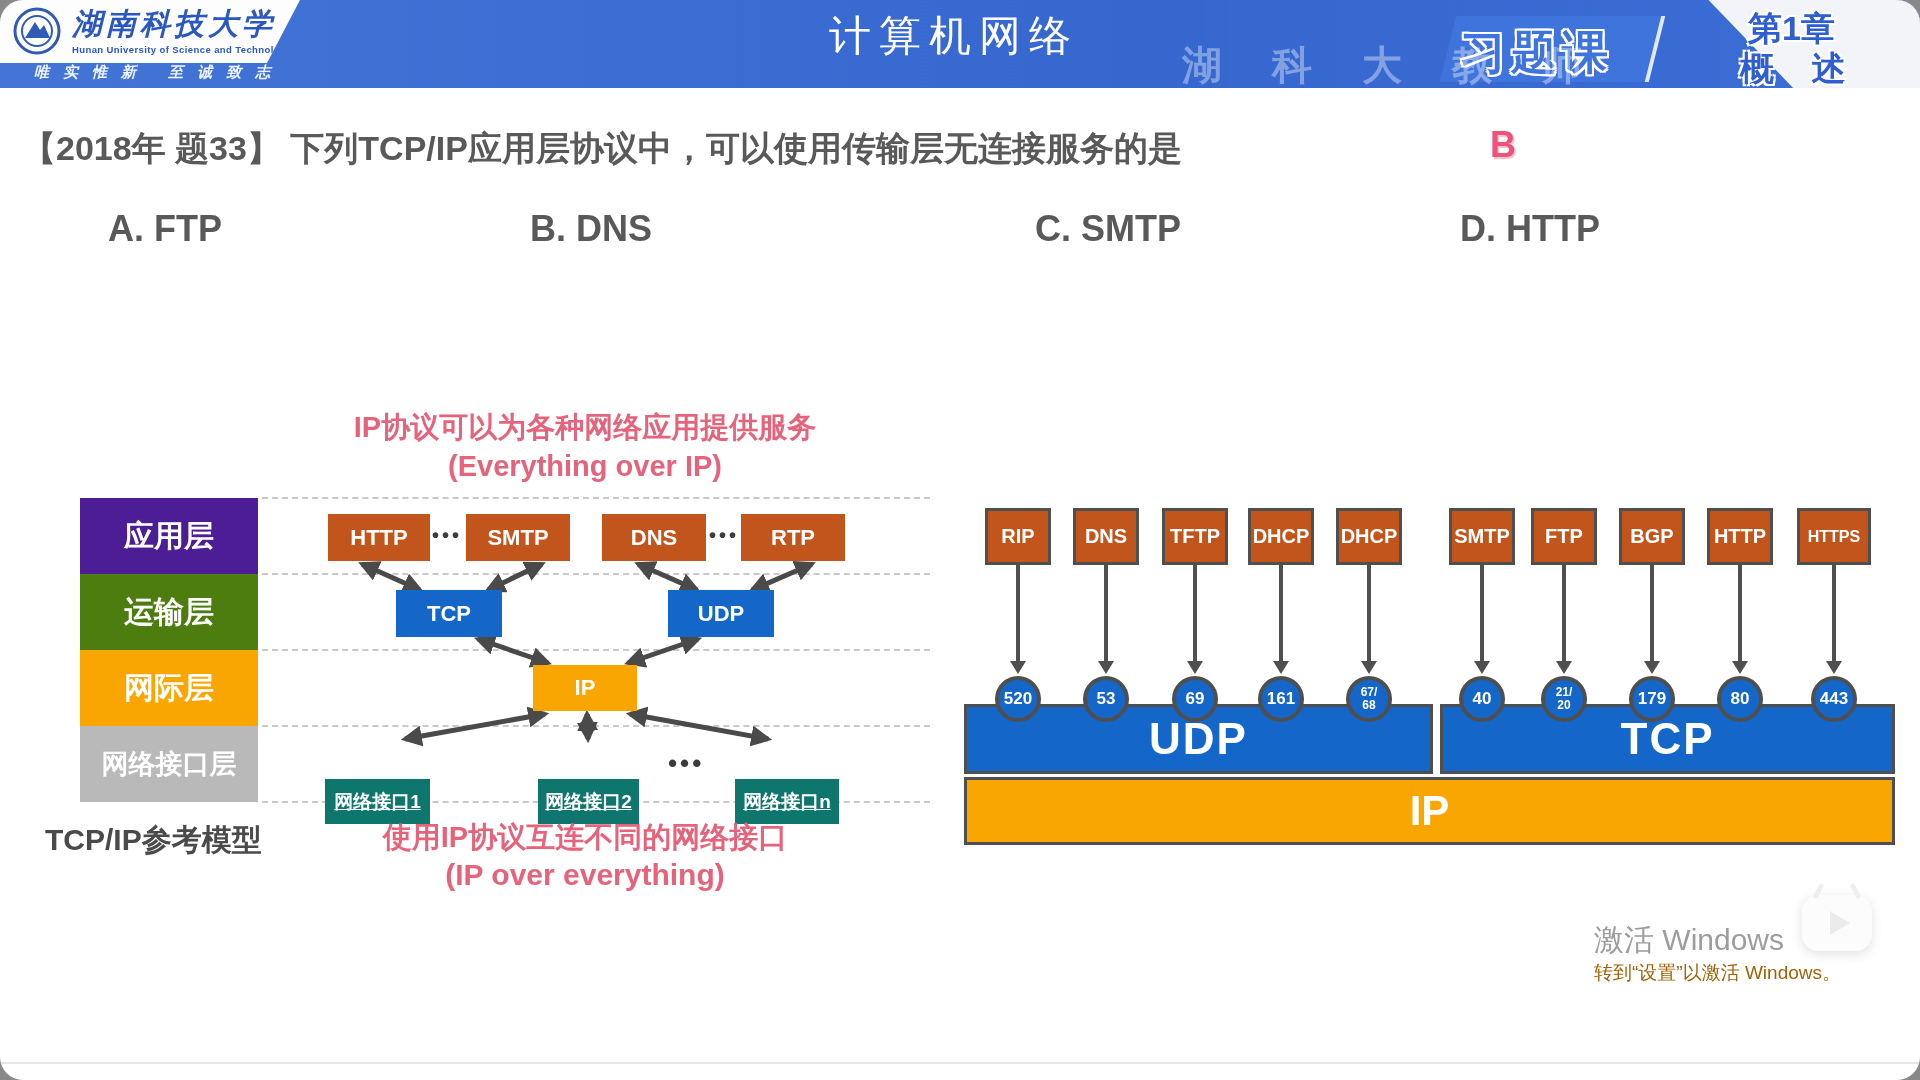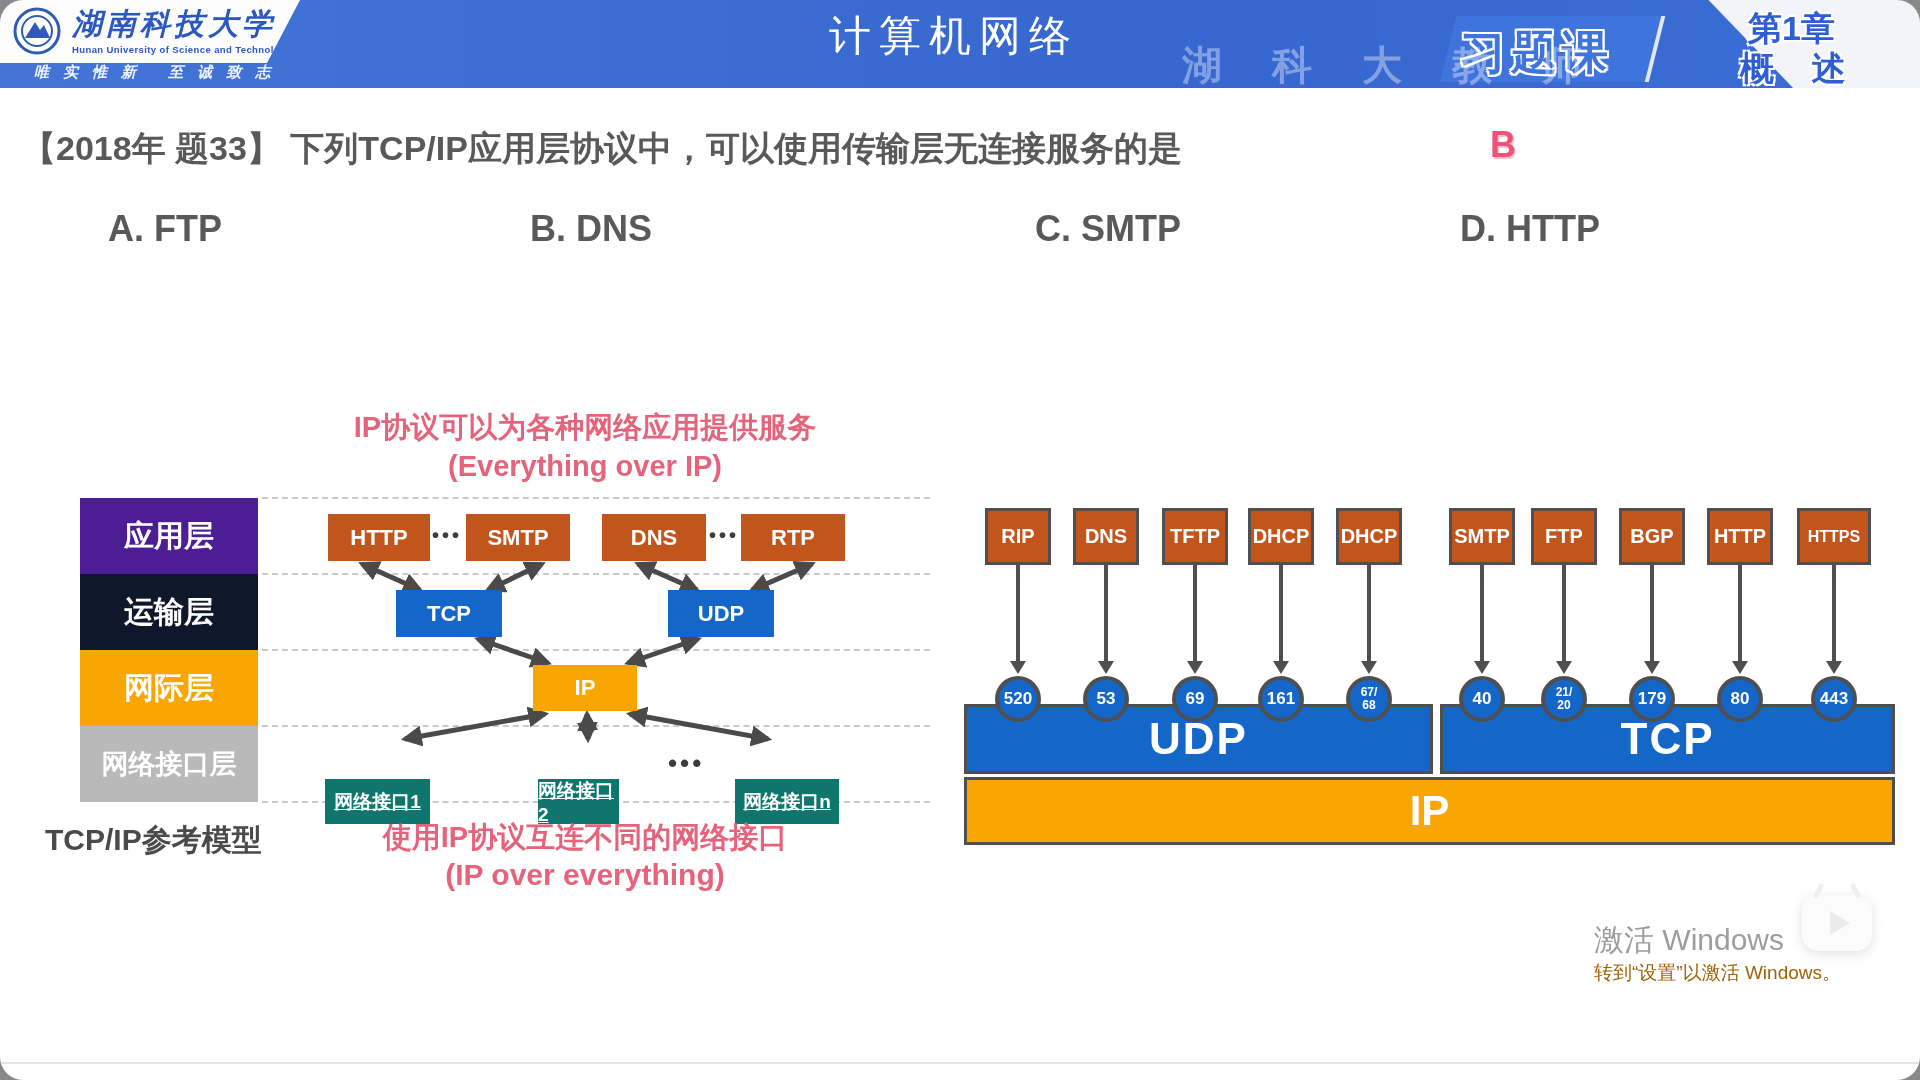--- a/index.html
+++ b/index.html
@@ -118,21 +118,21 @@
   <div class="note" style="top:408px;font-size:29px">IP协议可以为各种网络应用提供服务</div>
   <div class="note" style="top:450px;font-size:29px">(Everything over IP)</div>
 
   <div class="dash" style="top:497px"></div>
   <div class="dash" style="top:573px"></div>
   <div class="dash" style="top:649px"></div>
   <div class="dash" style="top:725px"></div>
   <div class="dash" style="top:801px"></div>
 
   <div class="layer" style="top:498px;background:#4c1d95">应用层</div>
-  <div class="layer" style="top:574px;background:#0f172a">运输层</div>
+  <div class="layer" style="top:574px;background:#4d7c0f">运输层</div>
   <div class="layer" style="top:650px;background:#f9a602">网际层</div>
   <div class="layer" style="top:726px;background:#b9b9b9;font-size:27px">网络接口层</div>
 
   <svg class="arrows-svg" width="680" height="330">
     <defs>
       <marker id="ah" viewBox="0 0 10 10" refX="8" refY="5" markerWidth="4.2" markerHeight="4.2" orient="auto-start-reverse">
         <path d="M0,0 L10,5 L0,10 z" fill="#4a4a4a"></path>
       </marker>
     </defs>
     <g stroke="#4a4a4a" stroke-width="5">
@@ -154,21 +154,21 @@
   <div class="abox" style="left:602px;width:104px">DNS</div>
   <span class="dots" style="left:709px;top:524px;font-size:20px">•••</span>
   <div class="abox" style="left:741px;width:104px">RTP</div>
 
   <div class="tbox" style="left:396px;width:106px">TCP</div>
   <div class="tbox" style="left:668px;width:106px">UDP</div>
 
   <div class="ibox" style="left:533px;width:104px">IP</div>
 
   <div class="nbox" style="left:325px;width:105px">网络接口1</div>
-  <div class="nbox" style="left:538px;width:81px">网络接口2</div>
+  <div class="nbox" style="left:538px;width:101px">网络接口2</div>
   <span class="dots" style="left:668px;top:748px;font-size:26px">•••</span>
   <div class="nbox" style="left:735px;width:104px">网络接口n</div>
 
   <span class="caption">TCP/IP参考模型</span>
   <div class="note" style="top:818px;font-size:29px">使用IP协议互连不同的网络接口</div>
   <div class="note" style="top:858px;font-size:30px">(IP over everything)</div>
 
   <div class="pbox" style="left:985px">RIP</div>
   <div class="pbox" style="left:1073px">DNS</div>
   <div class="pbox" style="left:1162px">TFTP</div>

